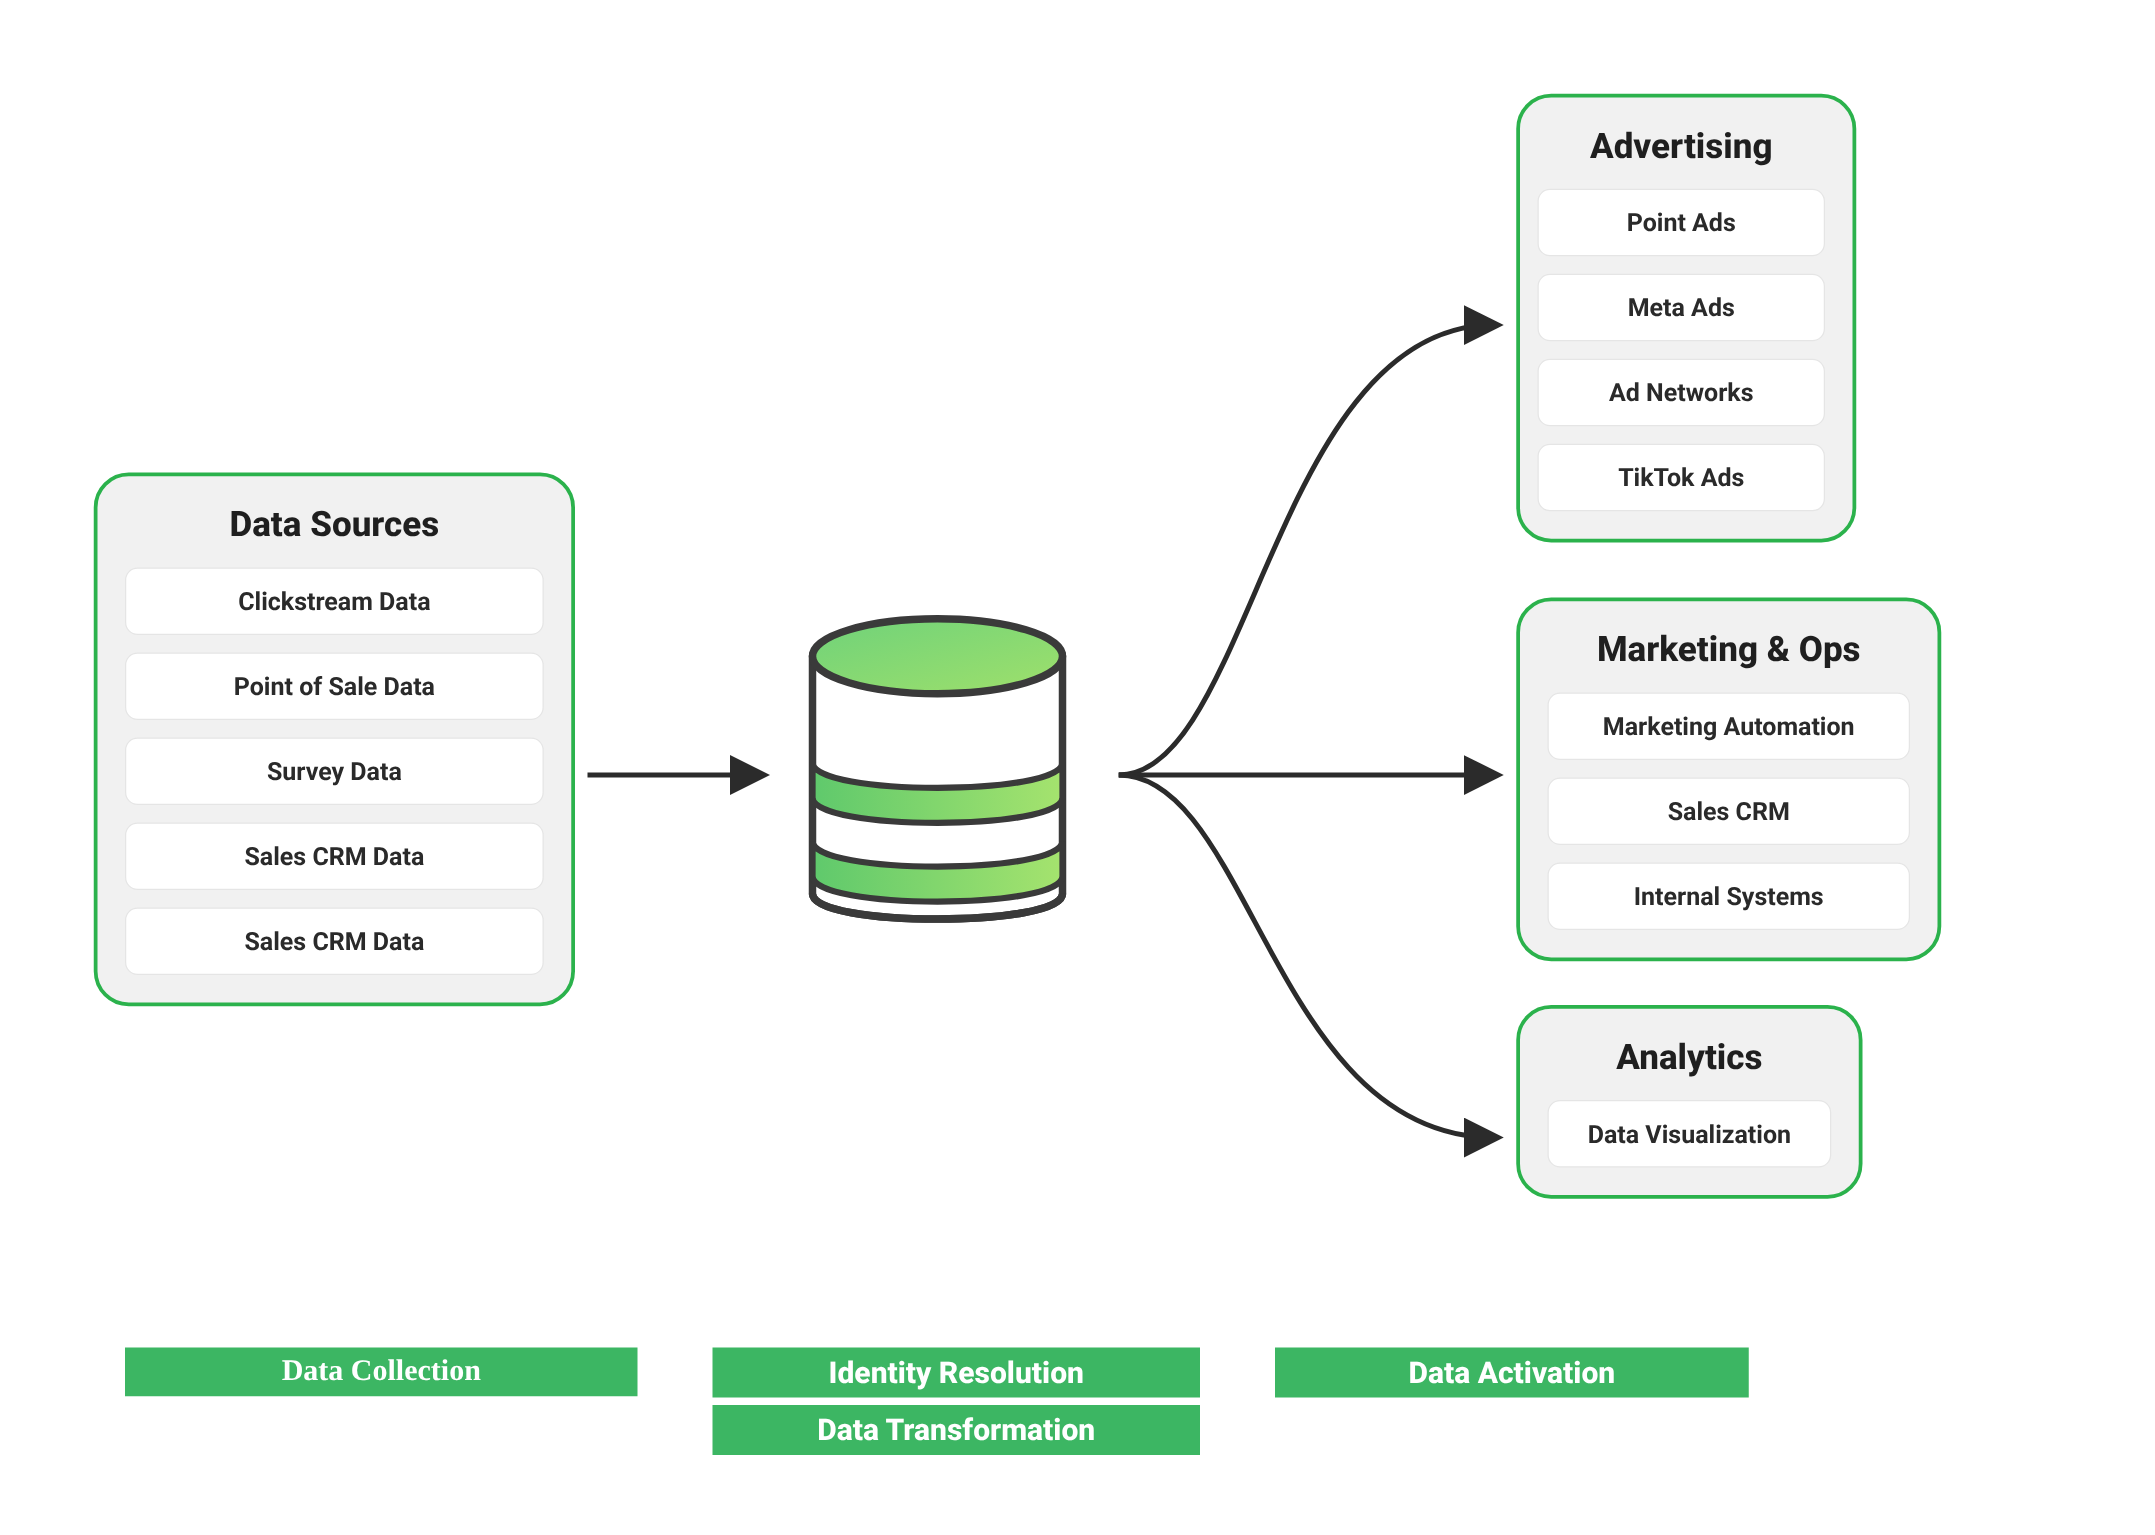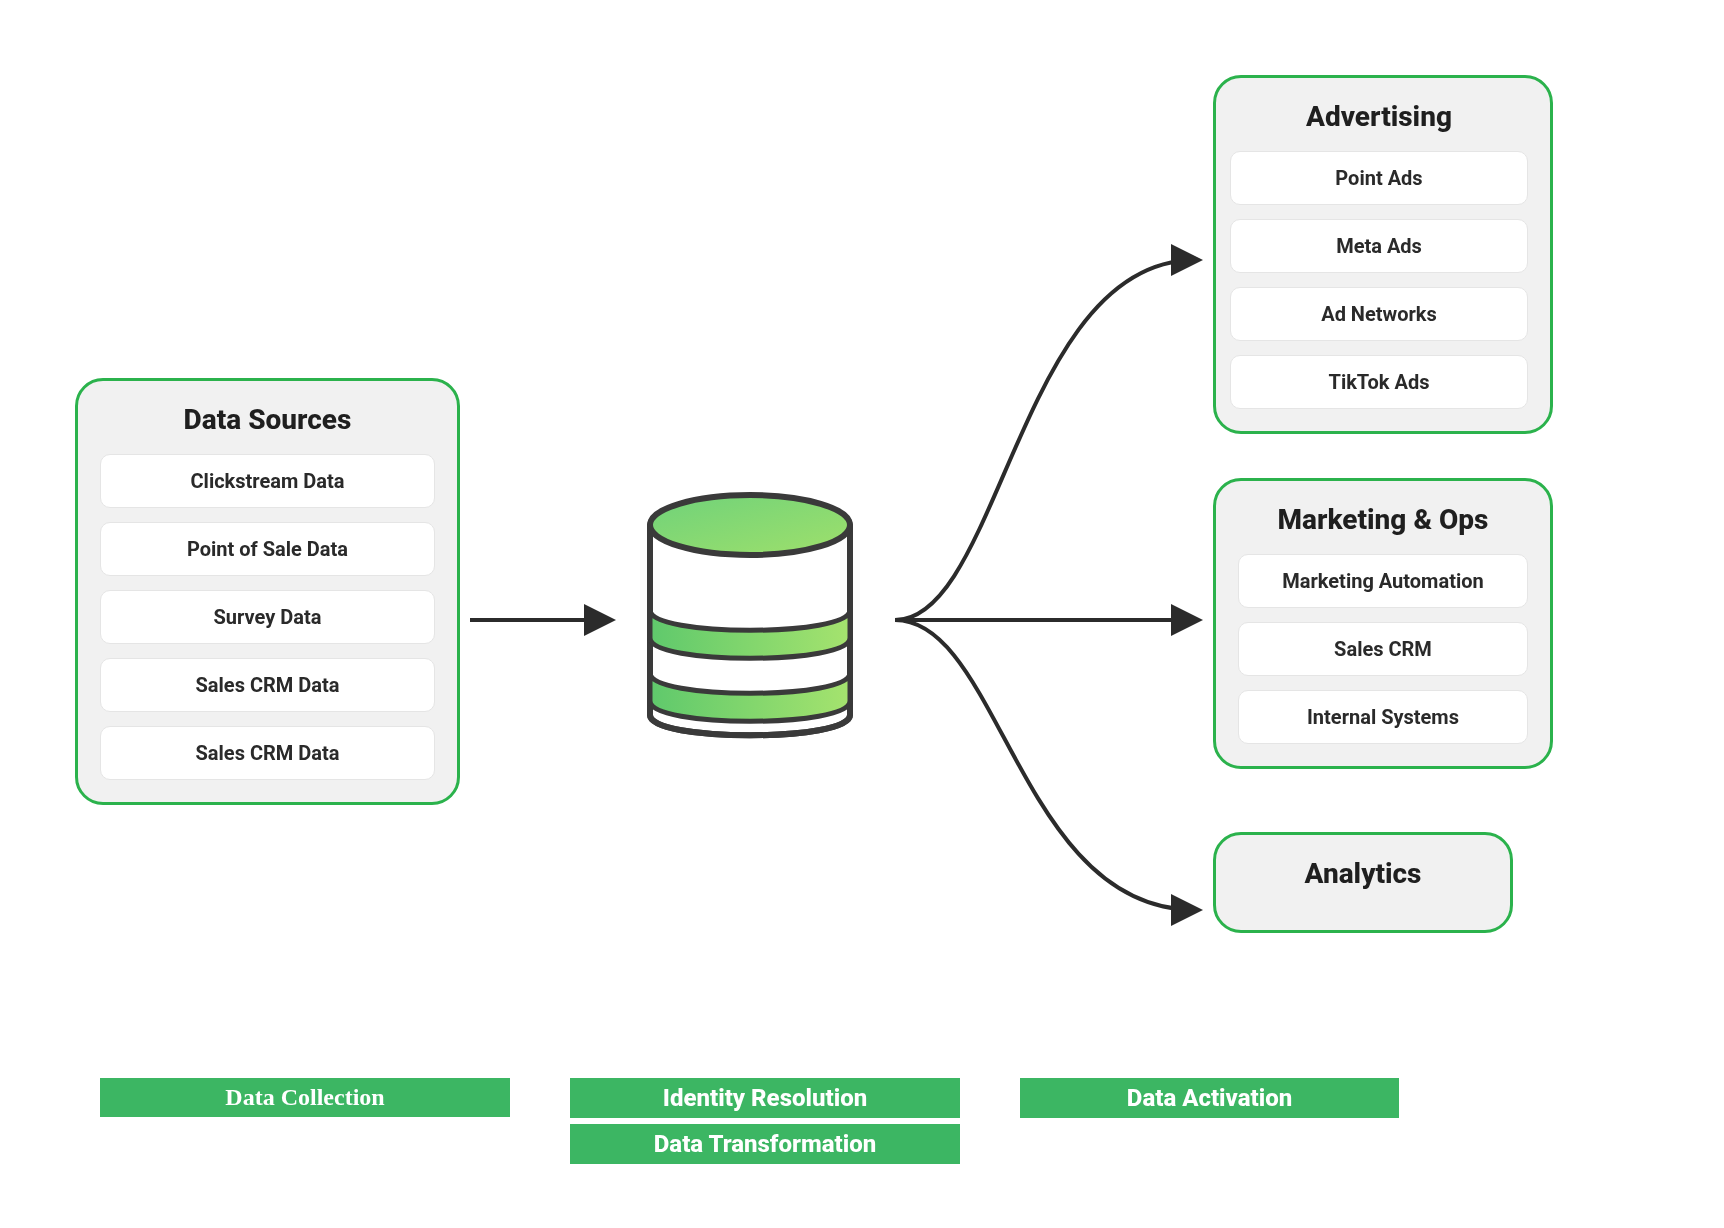--- a/index.html
+++ b/index.html
@@ -64,37 +64,38 @@
 
 <div class="panel" style="left:75px; top:378px; width:385px;">
   <div class="panel-title">Data Sources</div>
   <div class="item">Clickstream Data</div>
   <div class="item">Point of Sale Data</div>
   <div class="item">Survey Data</div>
   <div class="item">Sales CRM Data</div>
   <div class="item">Sales CRM Data</div>
 </div>
 
-<div class="panel" style="left:1213px; top:75px; width:340px;padding-left:14px;">
+<div class="panel" style="left:1213px; top:75px; width:272px;padding-left:14px;">
   <div class="panel-title">Advertising</div>
   <div class="item">Point Ads</div>
   <div class="item">Meta Ads</div>
   <div class="item">Ad Networks</div>
   <div class="item">TikTok Ads</div>
 </div>
 
 <div class="panel" style="left:1213px; top:478px; width:340px;">
   <div class="panel-title">Marketing &amp; Ops</div>
   <div class="item">Marketing Automation</div>
   <div class="item">Sales CRM</div>
   <div class="item">Internal Systems</div>
 </div>
 
-<div class="panel" style="left:1213px; top:832px; width:300px;">
+<div class="panel" style="left:1213px; top:804px; width:277px;">
   <div class="panel-title">Analytics</div>
+  <div class="item">Data Visualization</div>
 </div>
 
 <div class="db" style="left:630px; top:480px;">
   <svg width="240" height="280" viewBox="0 0 240 280">
     <defs>
       <linearGradient id="topgrad" x1="0" y1="0" x2="1" y2="1">
         <stop offset="0%" stop-color="#6fd27a"></stop>
         <stop offset="100%" stop-color="#9fe06b"></stop>
       </linearGradient>
       <linearGradient id="bandgrad" x1="0" y1="0" x2="1" y2="0">

